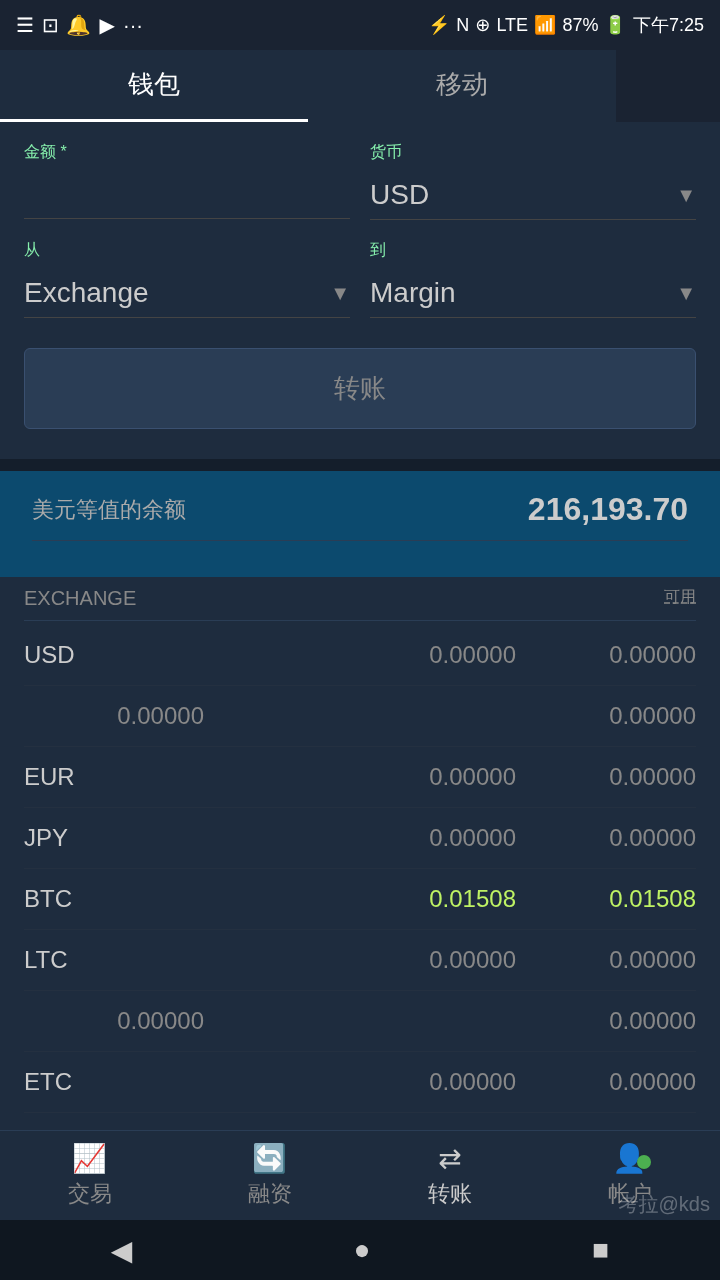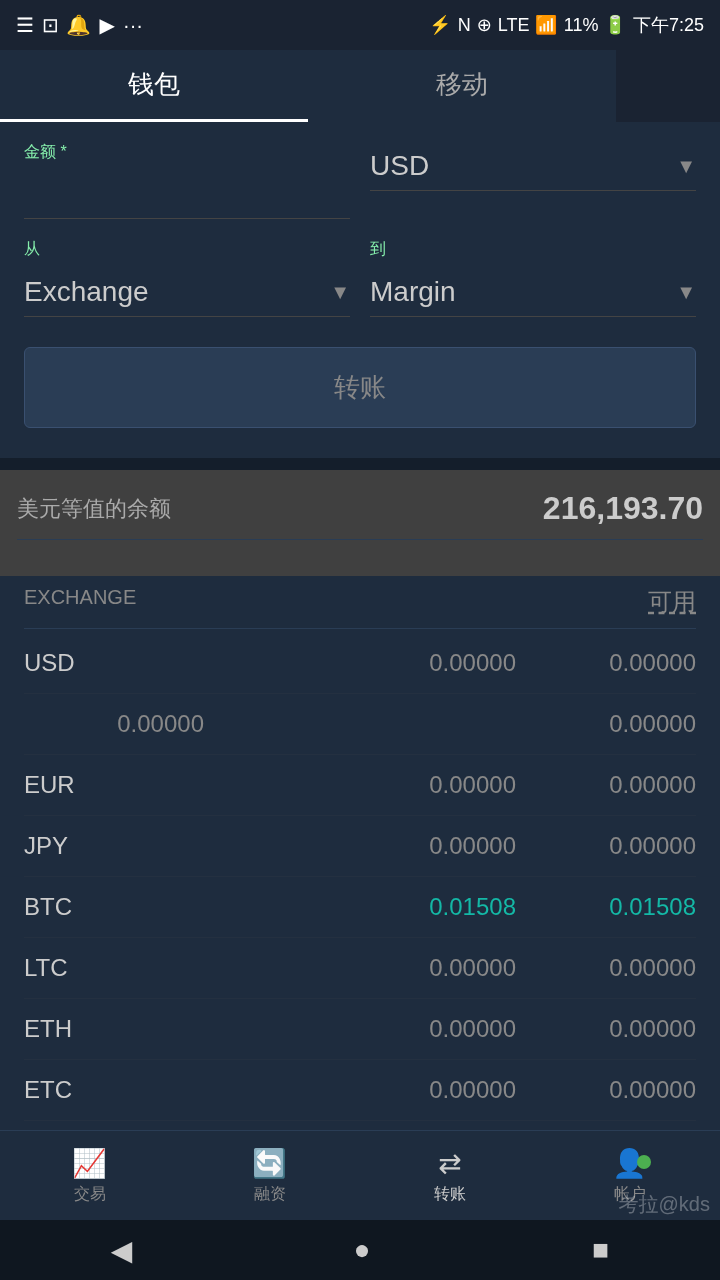--- a/index.html
+++ b/index.html
@@ -116,22 +116,22 @@
     }
 
     
     .divider {
       height: 12px;
       background: #141e2b;
     }
 
     
     .balance-section {
-      background: #404040;
-      padding: 20px 17px;
+      background: #0c4a6e;
+      padding: 20px 32px;
     }
 
     .balance-row {
       display: flex;
       justify-content: space-between;
       align-items: center;
       padding-bottom: 12px;
       border-bottom: 1px solid #2a3d55;
       margin-bottom: 16px;
     }
@@ -169,21 +169,21 @@
     }
 
     .th-center {
       font-size: 20px;
       color: #888;
       width: 180px;
       text-align: right;
     }
 
     .th-right {
-      font-size: 24px;
+      font-size: 16px;
       color: #888;
       width: 180px;
       text-align: right;
       text-decoration: underline;
       text-decoration-style: dashed;
     }
 
     .table-row {
       display: flex;
       justify-content: space-between;
@@ -206,21 +206,21 @@
     }
 
     .row-available {
       font-size: 24px;
       color: #888;
       width: 180px;
       text-align: right;
     }
 
     .row-total .highlight, .row-available .highlight {
-      color: #14b8a6;
+      color: #bef264;
     }
 
     
     .bottom-nav {
       position: fixed;
       bottom: 60px;
       width: 720px;
       height: 90px;
       background: #1e2c3e;
       display: flex;
@@ -241,21 +241,21 @@
 
     .nav-item.active {
       color: #ccc;
     }
 
     .nav-icon {
       font-size: 28px;
     }
 
     .nav-label {
-      font-size: 16px;
+      font-size: 22px;
     }
 
     .nav-dot {
       width: 14px;
       height: 14px;
       background: #4caf50;
       border-radius: 50%;
       position: absolute;
       margin-left: 28px;
       margin-top: -28px;
@@ -297,21 +297,21 @@
     <span>🔔</span>
     <span>▶</span>
     <span>···</span>
   </div>
   <div class="status-right">
     <span>⚡</span>
     <span>N</span>
     <span>⊕</span>
     <span>LTE</span>
     <span>📶</span>
-    <span>11%</span>
+    <span>87%</span>
     <span>🔋</span>
     <span>下午7:25</span>
   </div>
 </div>
 
 <div class="tab-bar">
   <div class="tab-item active">
     <span>钱包</span>
   </div>
   <div class="tab-item">
@@ -319,20 +319,21 @@
   </div>
 </div>
 
 <div class="form-section">
   <div class="form-row">
     <div class="form-field">
       <div class="form-label">金额 *</div>
       <input class="form-input" type="text" value="" style="">
     </div>
     <div class="form-field">
+      <div class="form-label">货币</div>
       <div class="form-select">
         <span>USD</span>
         <span class="select-arrow">▼</span>
       </div>
     </div>
   </div>
 
   <div class="form-row">
     <div class="form-field">
       <div class="form-label">从</div>
@@ -418,21 +419,20 @@
       <div class="table-row">
       <span class="row-currency">LTC</span>
       <span class="row-total">
         0.00000
       </span>
       <span class="row-available">
         0.00000
       </span>
     </div>
       <div class="table-row">
-      <span class="row-currency">ETH</span>
       <span class="row-total">
         0.00000
       </span>
       <span class="row-available">
         0.00000
       </span>
     </div>
       <div class="table-row">
       <span class="row-currency">ETC</span>
       <span class="row-total">

